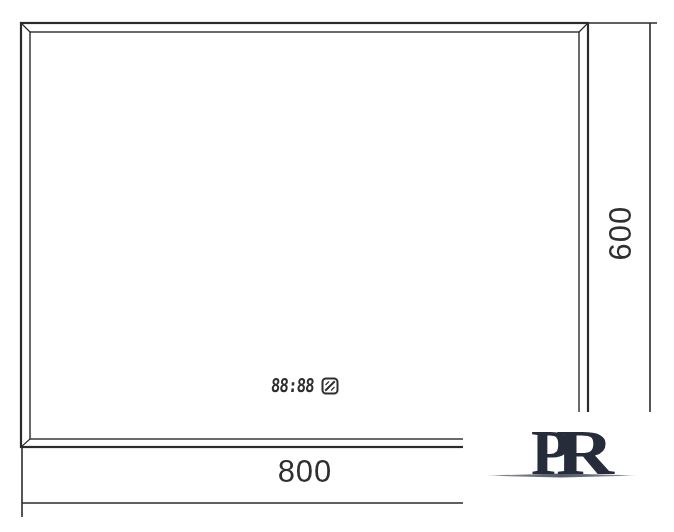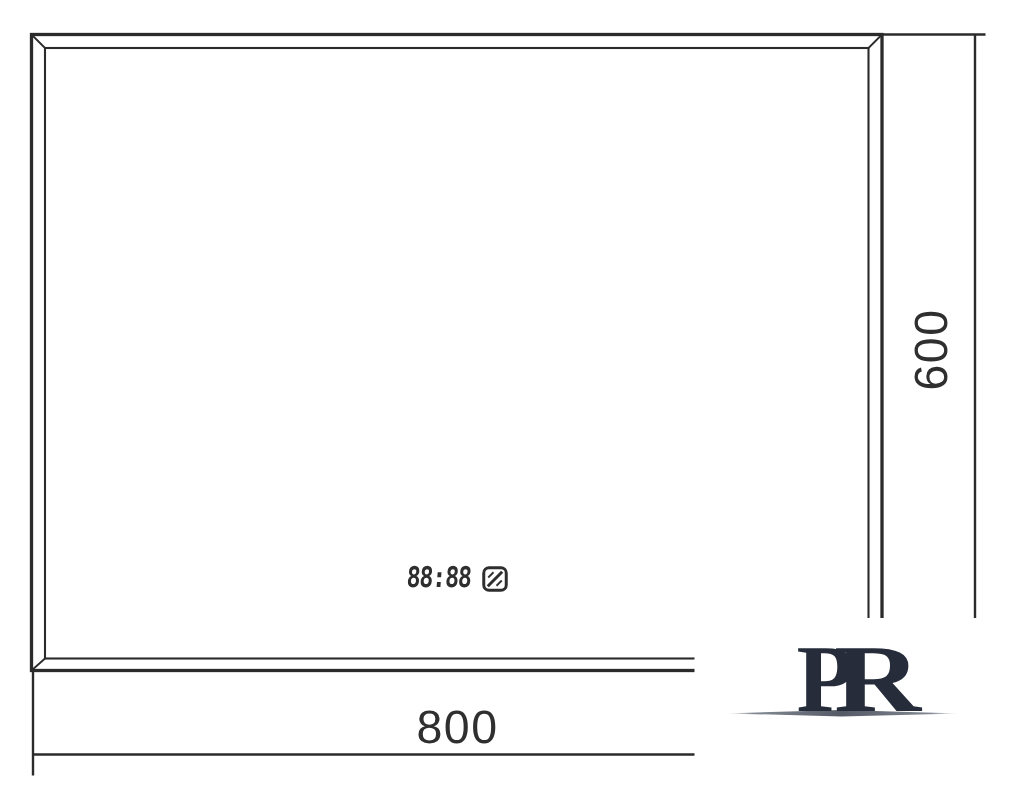--- a/index.html
+++ b/index.html
@@ -20,21 +20,21 @@
     position: absolute;
     color: #2f2f2f;
     font-family: "Liberation Sans", sans-serif;
     font-size: 31px;
     font-weight: 400;
     letter-spacing: 1px;
     text-align: center;
     z-index: 2;
     line-height: 1;
   }
-  .dim-label.width  { left: 22px; top: 469px; width: 566px; }
+  .dim-label.width  { left: 22px; top: 456px; width: 566px; }
   .dim-label.height {
     left: 561px; top: 217px; width: 120px; height: 32px;
     transform: rotate(-90deg);
     transform-origin: center center;
   }
   .clock-group {
     position: absolute;
     left: 271px; top: 376px;
     height: 19px;
     display: flex;

